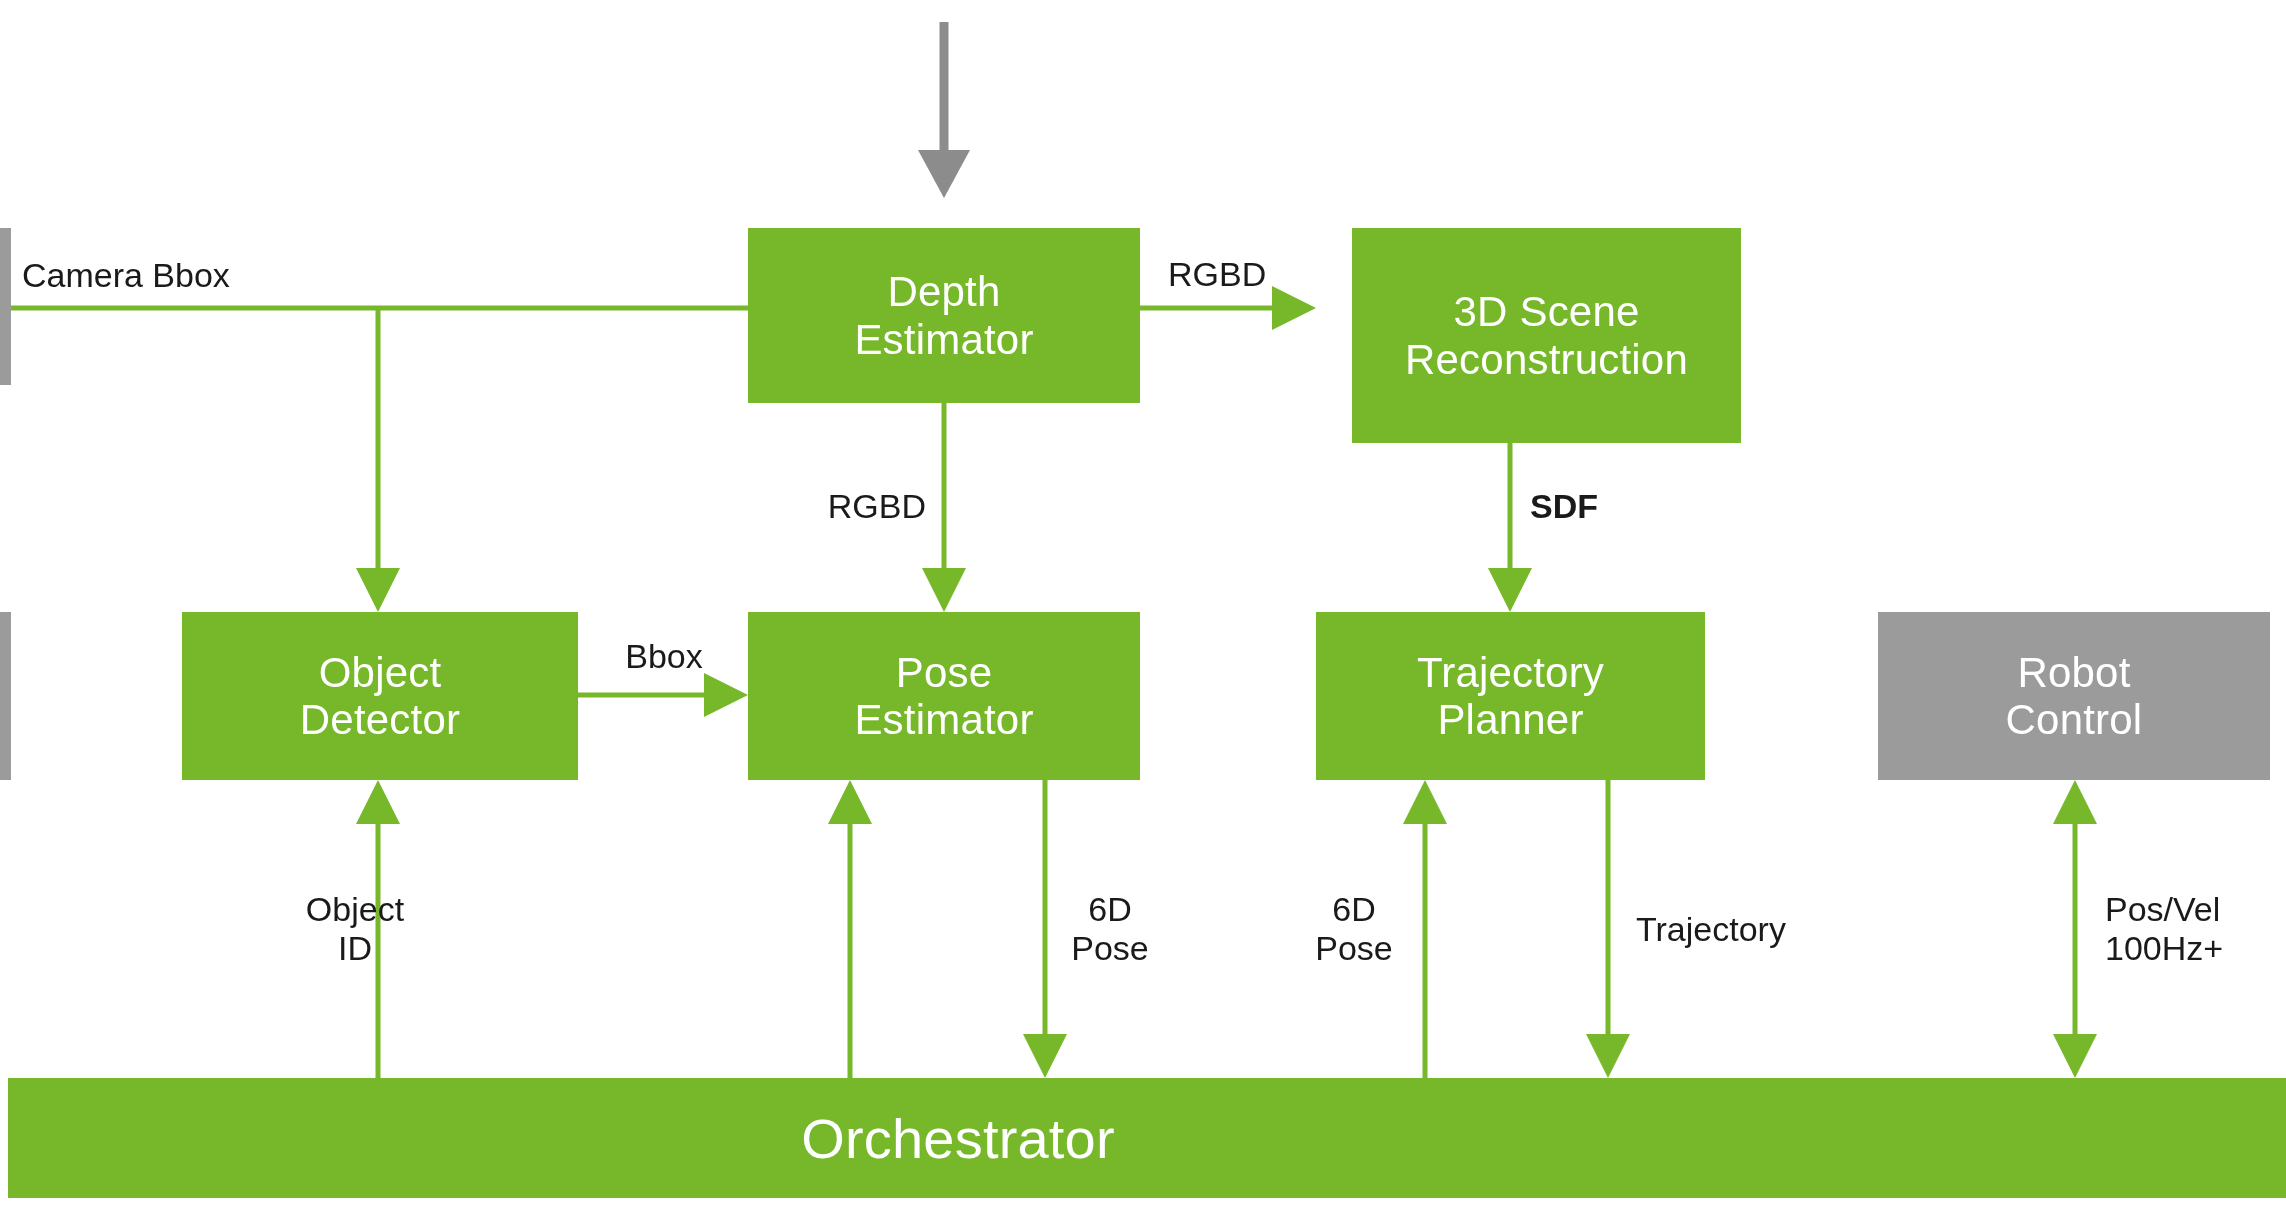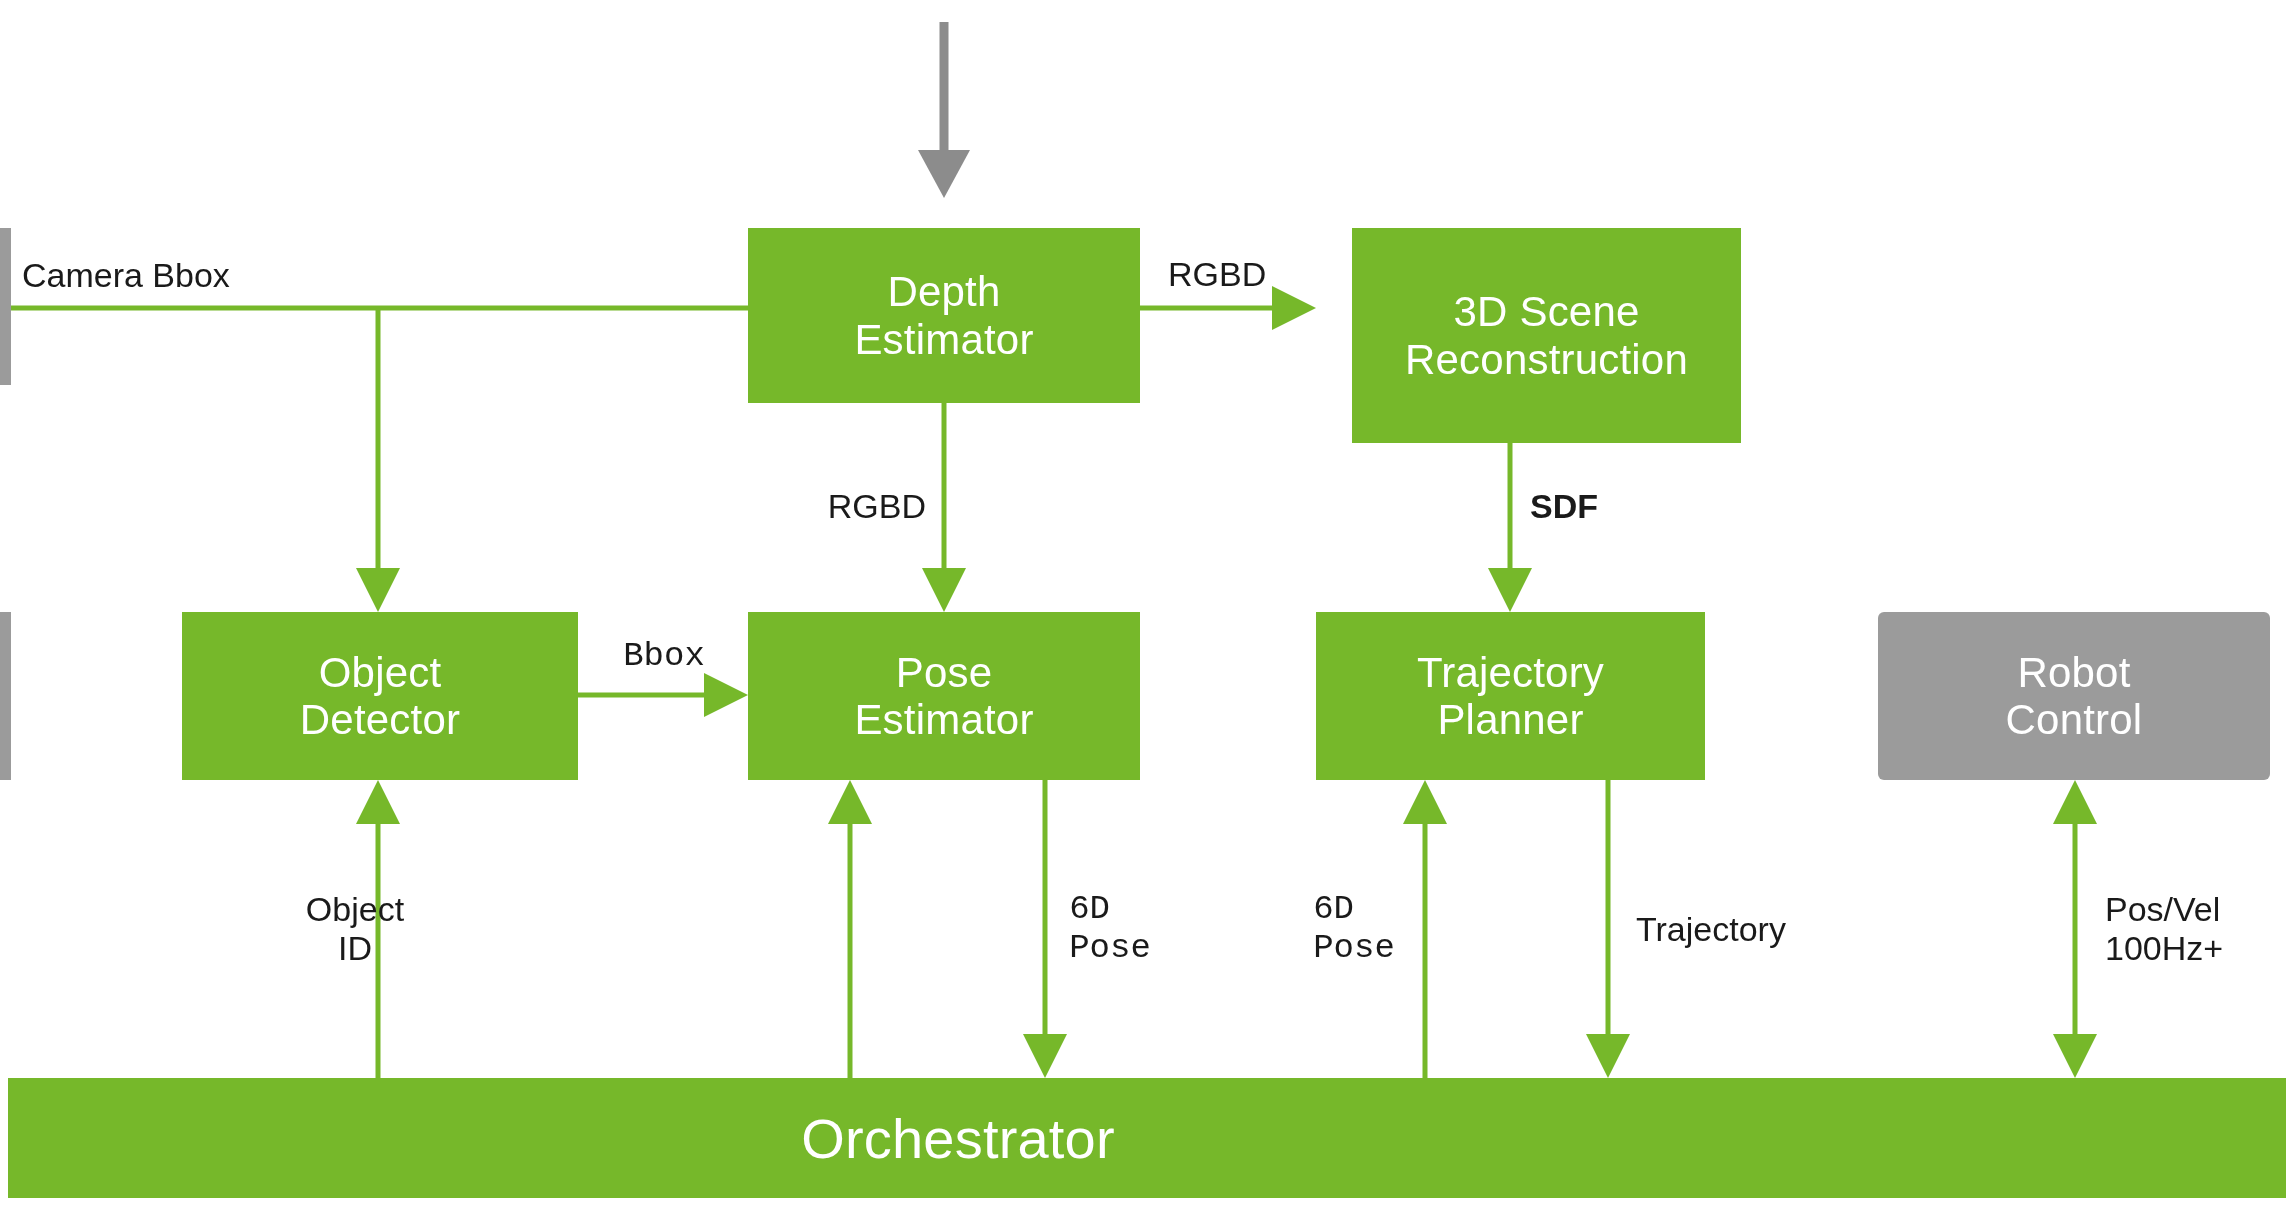--- a/index.html
+++ b/index.html
@@ -33,21 +33,21 @@
     justify-content: center;
     text-align: center;
     color: #ffffff;
     font-size: 42px;
     line-height: 1.12;
     letter-spacing: 0.2px;
     box-sizing: border-box;
     padding: 16px 6px;
   }
   .node.green { background: #76b82a; }
-  .node.gray  { background: #9b9b9b; border-radius: 6px; }
+  .node.gray  { background: #9b9b9b; }
 
   .node-label { white-space: pre-line; }
 
   
   #orchestrator {
     position: absolute;
     left: 8px;
     top: 1078px;
     width: 2278px;
     height: 120px;
@@ -68,21 +68,21 @@
   }
 
   
   .edge-label {
     position: absolute;
     color: #1a1a1a;
     font-size: 34px;
     line-height: 1.14;
     white-space: pre-line;
   }
-  .edge-label.center { transform: translateX(-50%); font-family: Liberation Mono, monospace; }
+  .edge-label.center { text-align: center; transform: translateX(-50%); }
   .edge-label.left   { text-align: left; }
   .edge-label.right  { text-align: right; transform: translateX(-100%); }
 
   
   .edge-fragment {
     position: absolute;
     left: 0;
     background: #9b9b9b;
   }
 </style>

